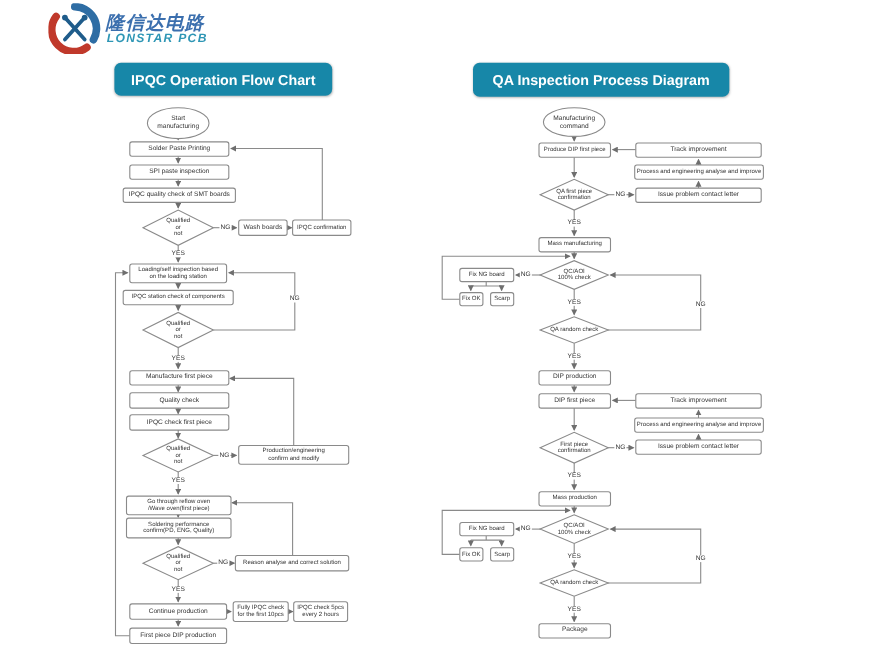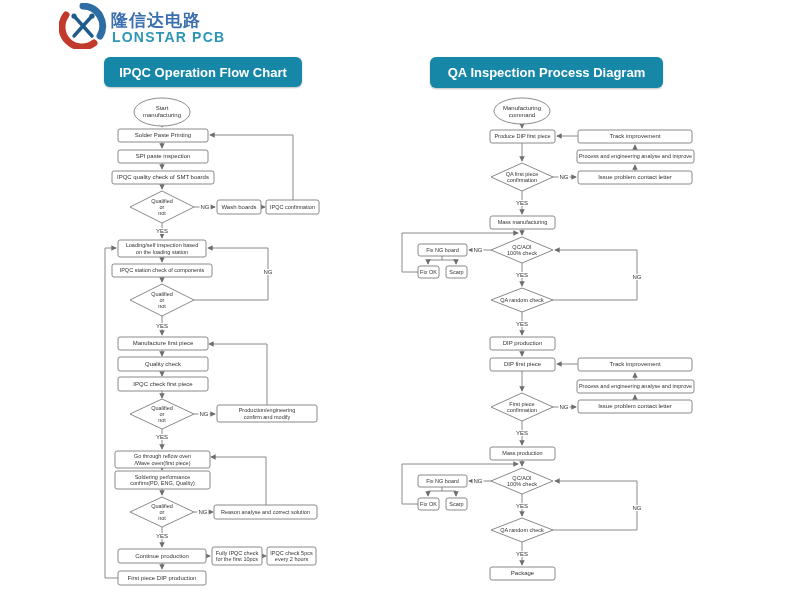--- a/index.html
+++ b/index.html
@@ -1,22 +1,22 @@
 <!DOCTYPE html>
 <html><head>
 <meta charset="utf-8">
 <style>
   html,body{margin:0;padding:0;background:#fff;}
   #canvas{position:relative;width:800px;height:600px;background:#fff;overflow:hidden;
           font-family:"Liberation Sans",sans-serif;}
   
-  #logo{position:absolute;left:59px;top:2px;width:240px;height:48px;}
+  #logo{position:absolute;left:44px;top:2px;width:240px;height:48px;font-style:italic;}
   #logo-icon{position:absolute;left:0;top:1px;}
   #logo-cn{position:absolute;left:52px;top:7px;font-size:17px;font-weight:bold;color:#3b6fae;letter-spacing:1px;}
-  #logo-en{position:absolute;left:53px;top:27px;font-size:14px;font-weight:bold;color:#2e96b5;letter-spacing:1.2px;}
+  #logo-en{position:absolute;left:53px;top:27px;font-size:11px;font-weight:bold;color:#2e96b5;letter-spacing:1.2px;}
   
   .banner{position:absolute;background:#1787a8;color:#fff;font-weight:bold;font-size:13px;
           display:flex;align-items:center;justify-content:center;border-radius:6px;
           box-shadow:0 1px 2px rgba(0,0,0,.25);}
   #banner-left{left:104px;top:57px;width:198px;height:30px;}
   #banner-right{left:430px;top:57px;width:233px;height:31px;}
   
   #diagram{position:absolute;left:0;top:0;}
   
   .n,.dn{position:absolute;display:flex;align-items:center;justify-content:center;text-align:center;

